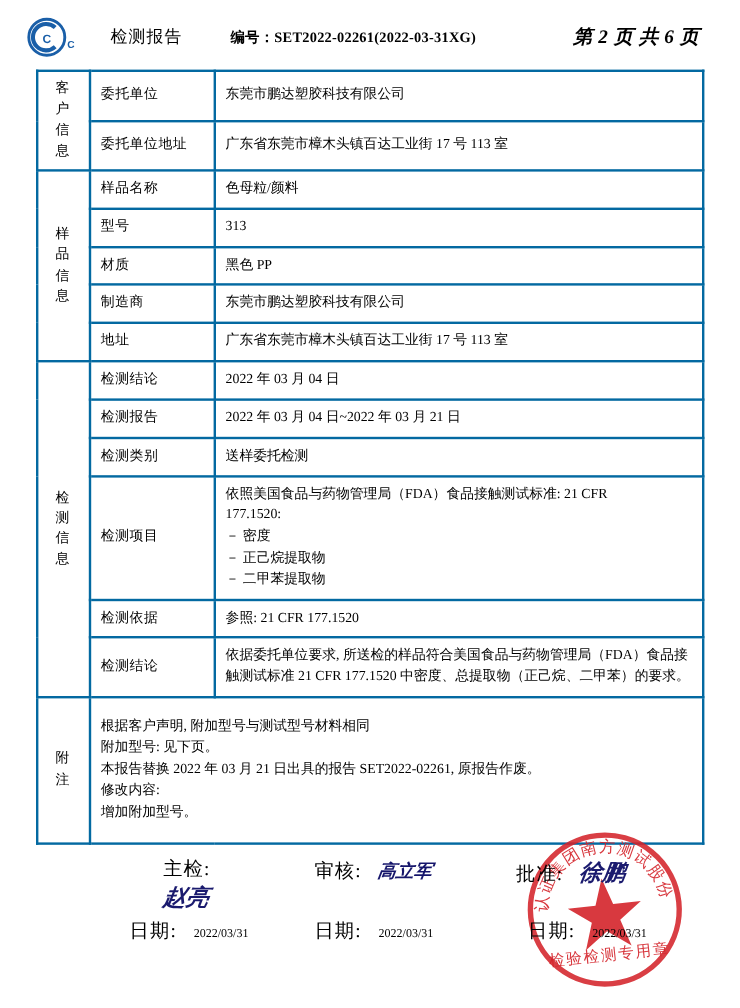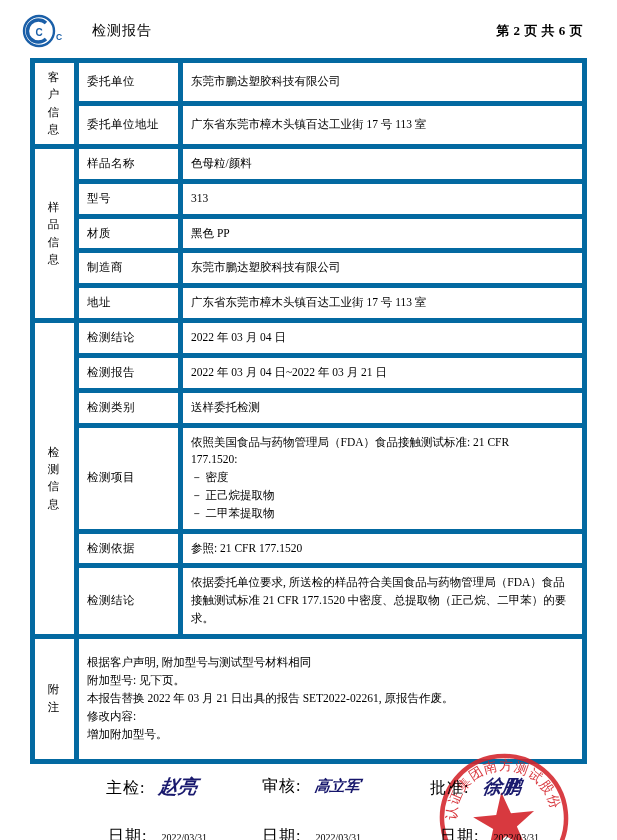--- a/index.html
+++ b/index.html
@@ -45,37 +45,38 @@
     white-space: nowrap;
   }
   .report-no {
     font-size: 12px;
     font-weight: bold;
     margin-left: 30px;
     white-space: nowrap;
     letter-spacing: 0.2px;
   }
   .page-no {
-    font-size: 13px;
+    font-size: 16px;
     font-weight: bold;
     margin-left: auto;
     margin-right: 12px;
     white-space: nowrap;
     letter-spacing: 0.5px;
+    font-style: italic;
   }
 
   
   table.main {
     border-collapse: collapse;
     width: 557px;
     margin: 0 auto;
     table-layout: fixed;
   }
   table.main td {
-    border: 5px solid #0369a1;
+    border: 2px solid #0369a1;
     font-size: 11.5px;
     vertical-align: middle;
     padding: 6px 8px;
     line-height: 1.55;
   }
   td.grp {
     width: 44px;
     text-align: center;
     font-size: 12px;
     letter-spacing: 2px;
@@ -139,21 +140,21 @@
     color: #1a1a6e;
     letter-spacing: 0;
     transform: skewX(-8deg);
   }
   .hand.blue2 { color: #15156b; font-size: 15px; }
   .hand.big { font-size: 19px; }
   .sig-date {
     font-size: 10px;
   }
 
-  .r1c1 { position: absolute; left: 76px;  top: 10px; }
+  .r1c1 { position: absolute; left: 92px;  top: 10px; flex-direction: column; }
   .r1c2 { position: absolute; left: 232px; top: 12px; }
   .r1c3 { position: absolute; left: 400px; top: 10px; }
   .r2c1 { position: absolute; left: 78px;  top: 62px; }
   .r2c2 { position: absolute; left: 232px; top: 62px; }
   .r2c3 { position: absolute; left: 410px; top: 62px; }
 
   
   .stamp {
     position: absolute;
     left: 388px;
@@ -189,20 +190,21 @@
   <div class="header">
     <div class="logo">
       <svg width="44" height="34" viewBox="0 0 44 34">
         <circle cx="17" cy="17" r="15" fill="none" stroke="#1a5fa8" stroke-width="2.4"></circle>
         <path d="M24 9 A11 11 0 1 0 24 25" fill="none" stroke="#1a5fa8" stroke-width="3.4"></path>
         <text x="17" y="22" font-family="Liberation Sans, sans-serif" font-size="10" font-weight="bold" fill="#1a5fa8" text-anchor="middle">C</text>
         <text x="34" y="26" font-family="Liberation Sans, sans-serif" font-size="8.5" font-weight="bold" fill="#1a5fa8">C</text>
       </svg>
     </div>
     <div class="report-title">检测报告</div>
+    <div class="report-no">编号：SET2022-02261(2022-03-31XG)</div>
     <div class="page-no">第 2 页 共 6 页</div>
   </div>
 
   <table class="main">
     <colgroup>
       <col style="width:44px">
       <col style="width:104px">
       <col>
     </colgroup>
     <tbody>

